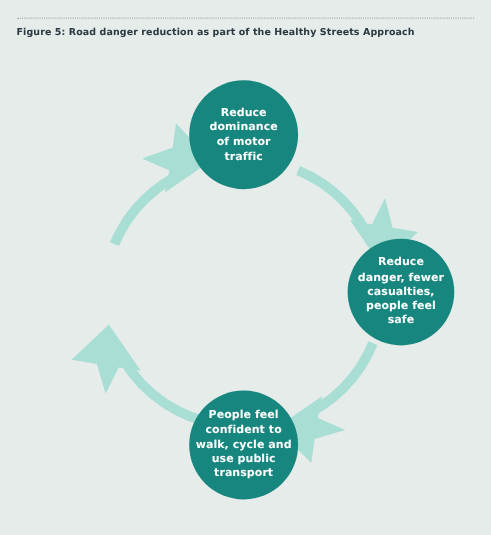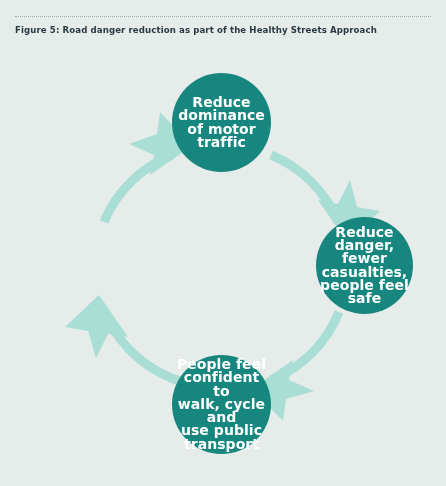--- a/index.html
+++ b/index.html
@@ -64,21 +64,21 @@
     position: absolute;
     border-radius: 50%;
     background: #17867f;
     display: flex;
     align-items: center;
     justify-content: center;
     box-sizing: border-box;
   }
   .node-label {
     color: #ffffff;
-    font-size: 14px;
+    font-size: 10px;
     font-weight: bold;
     line-height: 13.2px;
     text-align: center;
     letter-spacing: 0.05px;
     padding: 0 4px;
     white-space: pre-line;
   }
 
   #node-reduce-dominance { left: 172px; top: 31px;  width: 99px; height: 99px; }
   #node-reduce-danger    { left: 316px; top: 175px; width: 97px; height: 97px; }

